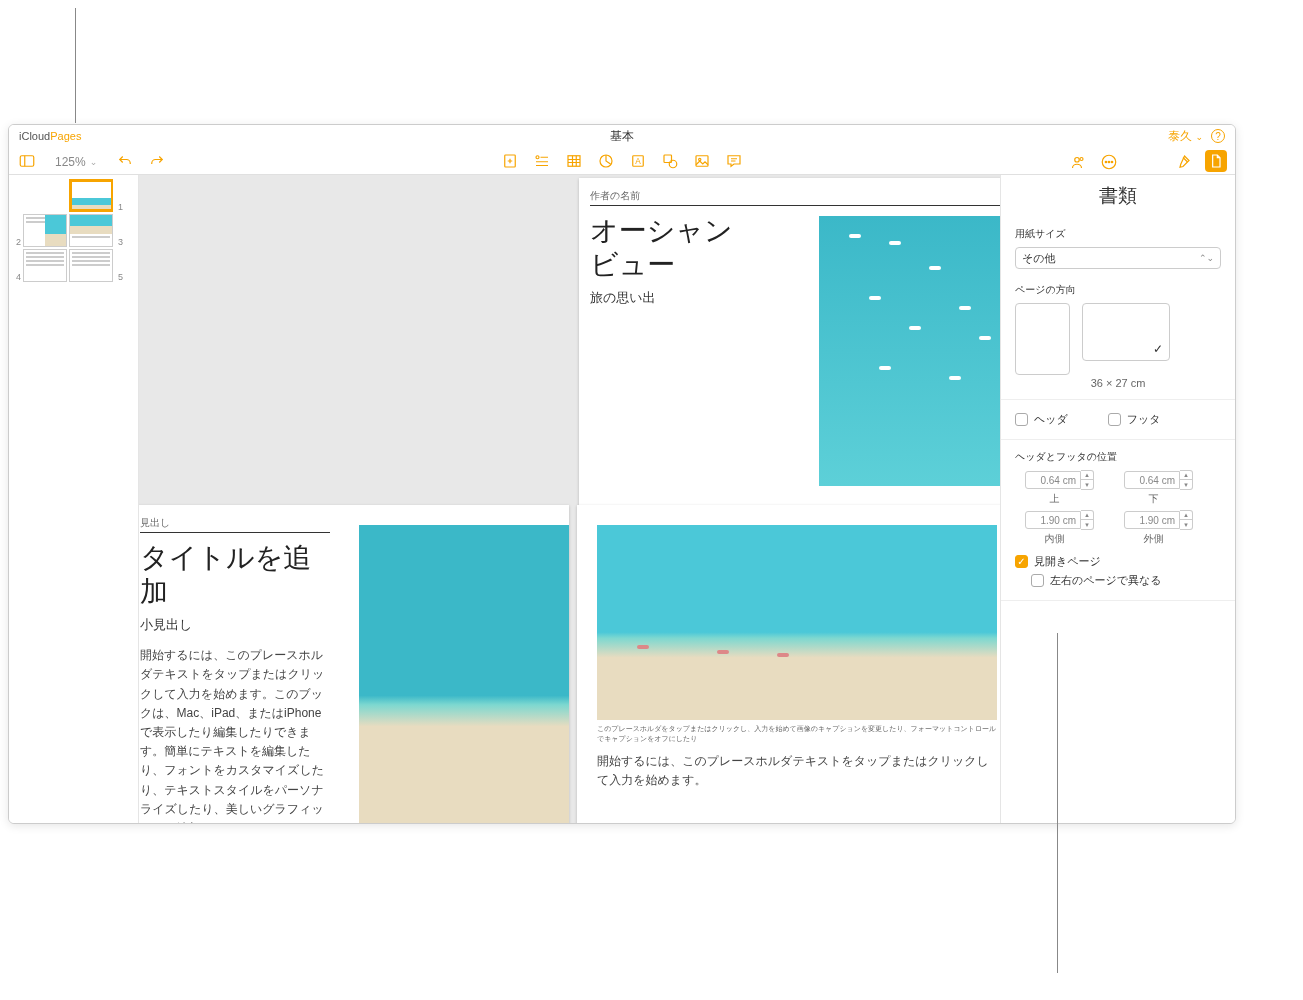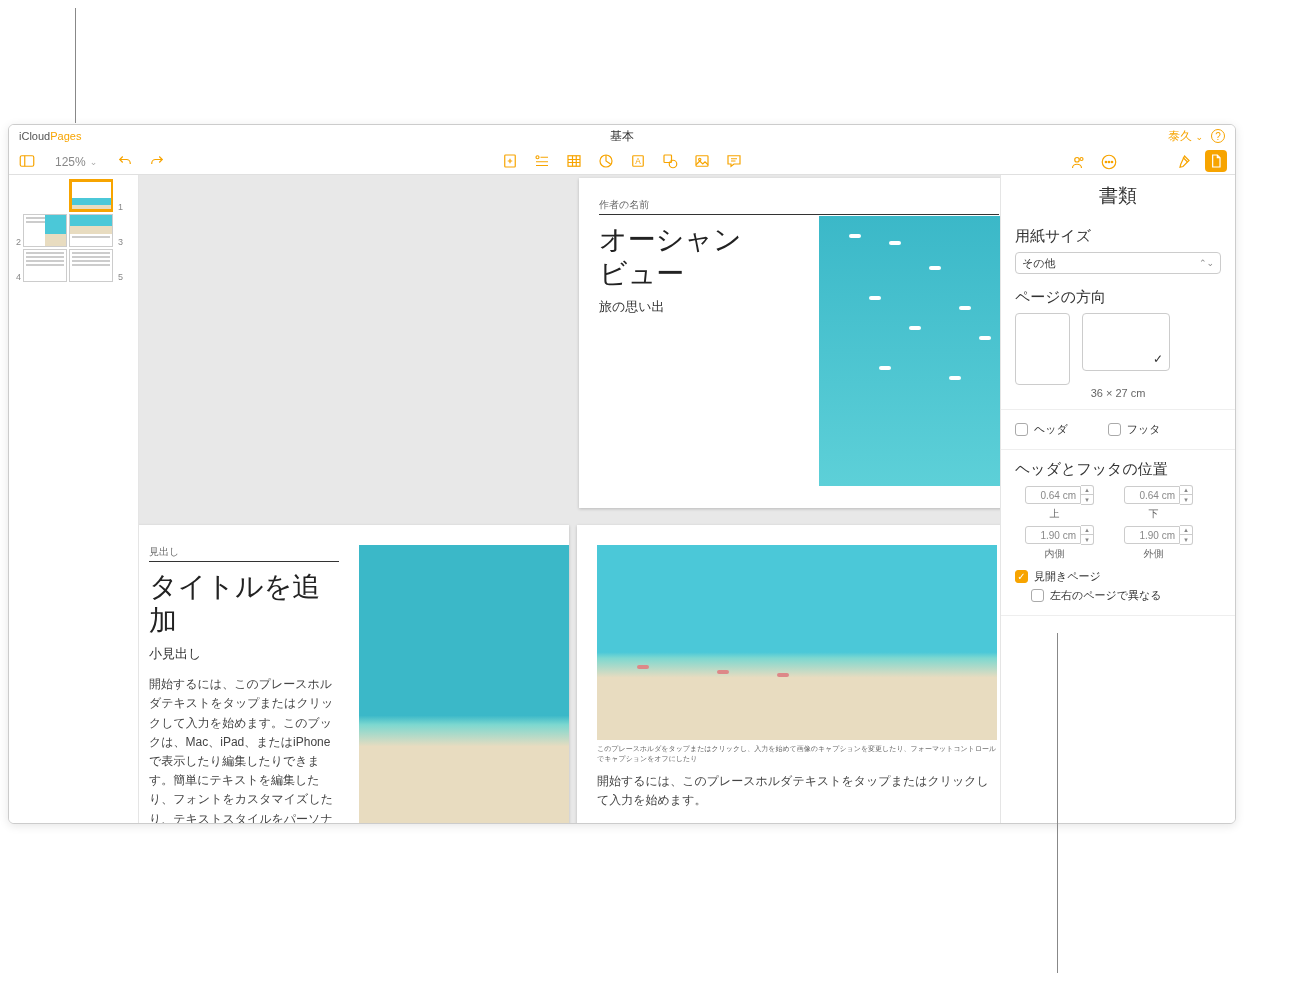--- a/index.html
+++ b/index.html
@@ -32,39 +32,39 @@
 .thumb-num { font-size: 9px; color: #888; width: 8px; text-align: right; }
 .thumb { width: 44px; height: 33px; border: 1px solid #ccc; background: #fff; position: relative; overflow: hidden; }
 .thumb.sel { border: 2px solid #f7a400; background: #f7a400; }
 .thumb.sel .thumb-inner { background: #fff; margin: 1px; height: calc(100% - 2px); }
 .thumb-inner { width: 100%; height: 100%; background: #fff; }
 .thumb-beach { background: linear-gradient(to bottom, #4bc8d8 60%, #e8dcc0 60%); }
 .thumb .bar1 { height:2px; background:#ccc; margin:2px; }
 .canvas { flex: 1; background: #e8e8e8; overflow: hidden; position: relative; }
 .spread { position: absolute; display: flex; gap: 8px; }
 .spread1 { left: 440px; top: 3px; }
-.spread2 { left: -10px; top: 350px; }
-.page { width: 440px; height: 330px; background: #fff; box-shadow: 0 1px 3px rgba(0,0,0,0.2); padding: 20px; position: relative; overflow: hidden; }
+.spread2 { left: -10px; top: 330px; }
+.page { width: 440px; height: 330px; background: #fff; box-shadow: 0 1px 3px rgba(0,0,0,0.2); padding: 11px; position: relative; overflow: hidden; }
 .page-label { font-size: 10px; color: #666; border-bottom: 1px solid #333; padding-bottom: 2px; margin-bottom: 8px; }
 .page-title { font-family: "Hiragino Mincho ProN", serif; font-size: 28px; line-height: 1.2; color: #222; margin-bottom: 8px; }
 .page-sub { font-family: "Hiragino Mincho ProN", serif; font-size: 13px; color: #333; }
 .page-img { position: absolute; }
 .ocean-img { right: 0; top: 38px; width: 200px; height: 270px; background: linear-gradient(to bottom, #3bb8c8, #5dd0d8); }
 .boat { position: absolute; width: 12px; height: 4px; background: #fff; border-radius: 2px; }
 .page2 .page-img { right: 0; top: 20px; bottom: 0; width: 210px; background: linear-gradient(to bottom, #3bb8c8 55%, #7dd8d0 58%, #e8dcc0 65%); }
 .page2 .txt-col { width: 190px; }
 .body-text { font-size: 12px; color: #444; line-height: 1.6; margin-top: 12px; }
 .page3-img { width: 400px; height: 195px; background: linear-gradient(to bottom, #4bc8d8 55%, #7dd8d0 58%, #e8dcc0 68%); margin-bottom: 4px; }
 .caption { font-size: 7px; color: #666; margin-bottom: 8px; }
 .two-col { display: flex; gap: 20px; }
 .two-col > div { flex: 1; }
 .inspector { width: 235px; background: #fff; border-left: 1px solid #e5e5e5; font-size: 12px; color: #333; }
 .insp-title { text-align: center; padding: 8px; font-size: 19px; }
 .insp-section { padding: 10px 14px; border-bottom: 1px solid #eee; }
-.insp-label { font-size: 15px; color: #333; margin-bottom: 6px; }
+.insp-label { font-size: 10px; color: #333; margin-bottom: 6px; }
 .insp-select { width: 100%; height: 22px; border: 1px solid #ccc; border-radius: 4px; background: #fff; padding: 0 6px; font-size: 11px; display: flex; align-items: center; justify-content: space-between; cursor: pointer; }
 .orient-row { display: flex; gap: 12px; margin-top: 6px; }
 .orient-btn { border: 1px solid #ccc; border-radius: 4px; background: #fff; cursor: pointer; position: relative; display: flex; align-items: center; justify-content: center; }
 .orient-portrait { width: 55px; height: 72px; }
 .orient-landscape { width: 88px; height: 58px; }
 .orient-check { position: absolute; bottom: 4px; right: 6px; font-size: 12px; }
 .orient-dim { text-align: center; font-size: 11px; color: #666; margin-top: 2px; }
 .check-row { display: flex; align-items: center; gap: 6px; font-size: 11px; padding: 2px 0; }
 .check-row.indent { padding-left: 16px; }
 .checkbox { width: 13px; height: 13px; border: 1px solid #aaa; border-radius: 3px; background: #fff; display: inline-flex; align-items: center; justify-content: center; cursor: pointer; }

